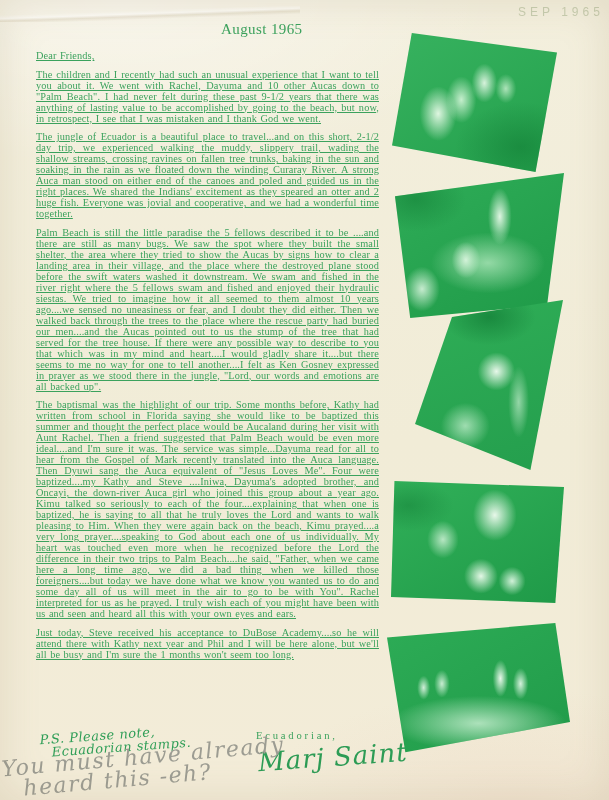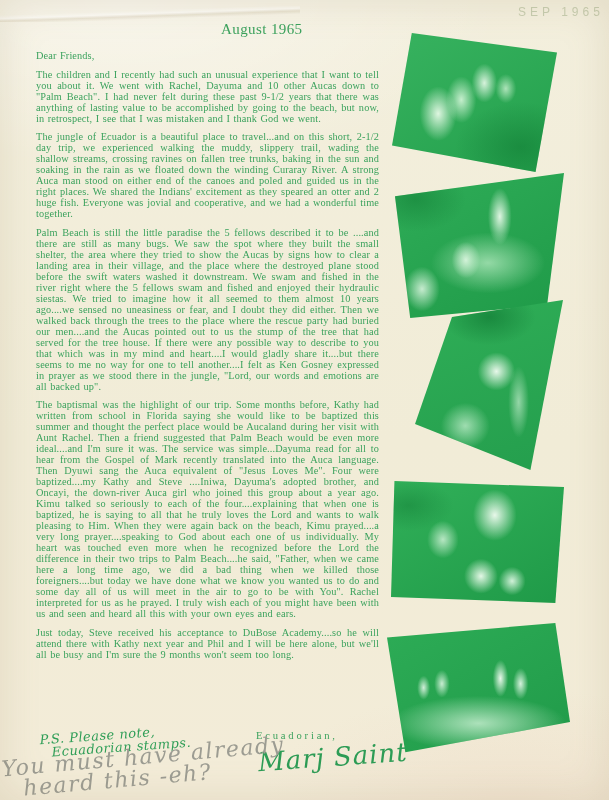--- a/index.html
+++ b/index.html
@@ -24,21 +24,21 @@
     font-family:"Liberation Sans",sans-serif;font-size:12px;
     color:#bcc4a4;letter-spacing:4px;opacity:.8;white-space:nowrap;text-align:center;
   }
   .date-line{
     position:absolute;left:221px;top:21px;
     font-size:15px;color:#3ba25d;letter-spacing:.4px;
   }
   .letter-body{
     position:absolute;left:36px;top:50px;width:343px;
     color:#3ba25d;font-size:10.3px;line-height:11px;
-    text-align:justify;letter-spacing:.12px;word-spacing:.8px;
+    text-align:justify;letter-spacing:.12px;word-spacing:.8px;text-decoration:underline;
   }
   .letter-body p{margin:0 0 7.5px 0;}
   .salutation{text-align:left;}
   .sincerely{
     position:absolute;left:256px;top:730px;
     font-size:10.6px;color:#3ba25d;letter-spacing:2.8px;white-space:nowrap;
   }
   .signature{
     position:absolute;left:258px;top:742px;
     font-family:"DejaVu Serif",serif;font-style:italic;
@@ -125,21 +125,21 @@
   <div class="stamp">SEP 1965</div>
 
   <div class="date-line">August 1965</div>
 
   <div class="letter-body">
     <p class="salutation">Dear Friends,</p>
     <p>The children and I recently had such an unusual experience that I want to tell you about it.  We went with Rachel, Dayuma and 10 other Aucas down to "Palm Beach".  I had never felt during these past 9-1/2 years that there was anything of lasting value to be accomplished by going to the beach, but now, in retrospect, I see that I was mistaken and I thank God we went.</p>
     <p>The jungle of Ecuador is a beautiful place to travel...and on this short, 2-1/2 day trip, we experienced walking the muddy, slippery trail, wading the shallow streams, crossing ravines on fallen tree trunks, baking in the sun and soaking in the rain as we floated down the winding Curaray River.  A strong Auca man stood on either end of the canoes and poled and guided us in the right places.  We shared the Indians' excitement as they speared an otter and 2 huge fish. Everyone was jovial and cooperative, and we had a wonderful time together.</p>
     <p>Palm Beach is still the little paradise the 5 fellows described it to be ....and there are still as many bugs.  We saw the spot where they built the small shelter, the area where they tried to show the Aucas by signs how to clear a landing area in their village, and the place where the destroyed plane stood before the swift waters washed it downstream. We swam and fished in the river right where the 5 fellows swam and fished and enjoyed their hydraulic siestas.  We tried to imagine how it all seemed to them almost 10 years ago....we sensed no uneasiness or fear, and I doubt they did either.  Then we walked back through the trees to the place where the rescue party had buried our men....and the Aucas pointed out to us the stump of the tree that had served for the tree house.  If there were any possible way to describe to you that which was in my mind and heart....I would gladly share it....but there seems to me no way for one to tell another....I felt as Ken Gosney expressed in prayer as we stood there in the jungle, "Lord, our words and emotions are all backed up".</p>
     <p>The baptismal was the highlight of our trip. Some months before, Kathy had written from school in Florida saying she would like to be baptized this summer and thought the perfect place would be Aucaland during her visit with Aunt Rachel.  Then a friend suggested that Palm Beach would be even more ideal....and I'm sure it was.  The service was simple...Dayuma read for all to hear from the Gospel of Mark recently translated into the Auca language.  Then Dyuwi sang the Auca equivalent of "Jesus Loves Me". Four were baptized....my Kathy and Steve ....Iniwa, Dayuma's adopted brother, and Oncayi, the down-river Auca girl who joined this group about a year ago.  Kimu talked so seriously to each of the four....explaining that when one is baptized, he is saying to all that he truly loves the Lord and wants to walk pleasing to Him. When they were again back on the beach, Kimu prayed....a very long prayer....speaking to God about each one of us individually.  My heart was touched even more when he recognized before the Lord the difference in their two trips to Palm Beach....he said, "Father, when we came here a long time ago, we did a bad thing when we killed those foreigners....but today we have done what we know you wanted us to do and some day all of us will meet in the air to go to be with You".  Rachel interpreted for us as he prayed. I truly wish each of you might have been with us and seen and heard all this with your own eyes and ears.</p>
-    <p>Just today, Steve received his acceptance to DuBose Academy....so he will attend there with Kathy next year and Phil and I will be here alone, but we'll all be busy and I'm sure the 9 months won't seem too long.</p>
+    <p>Just today, Steve received his acceptance to DuBose Academy....so he will attend there with Kathy next year and Phil and I will be here alone, but we'll all be busy and I'm sure the 1 months won't seem too long.</p>
   </div>
 
   <div class="sincerely">Ecuadorian,</div>
 
   <div class="signature">Marj Saint</div>
 
   <div class="ps-note">
     <div class="l1">P.S. Please note,</div>
     <div class="l2">Ecuadorian stamps.</div>
   </div>

